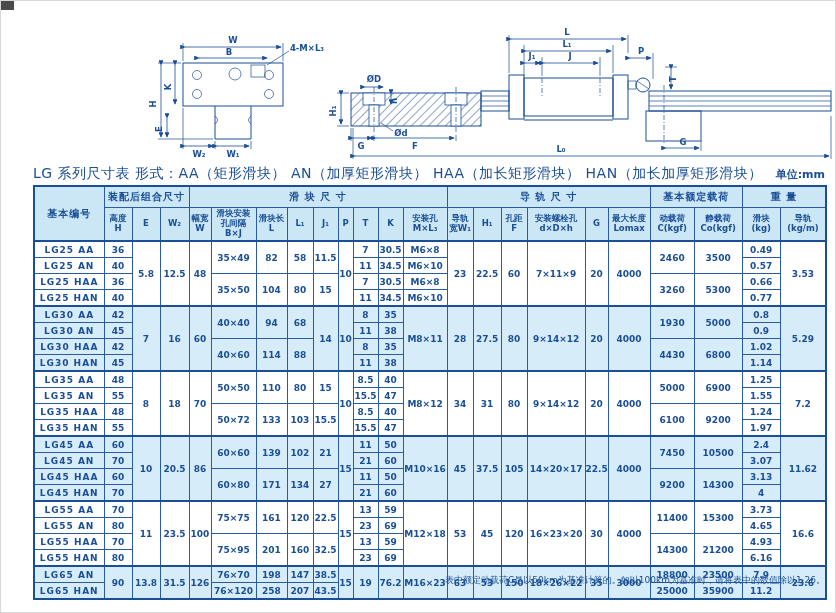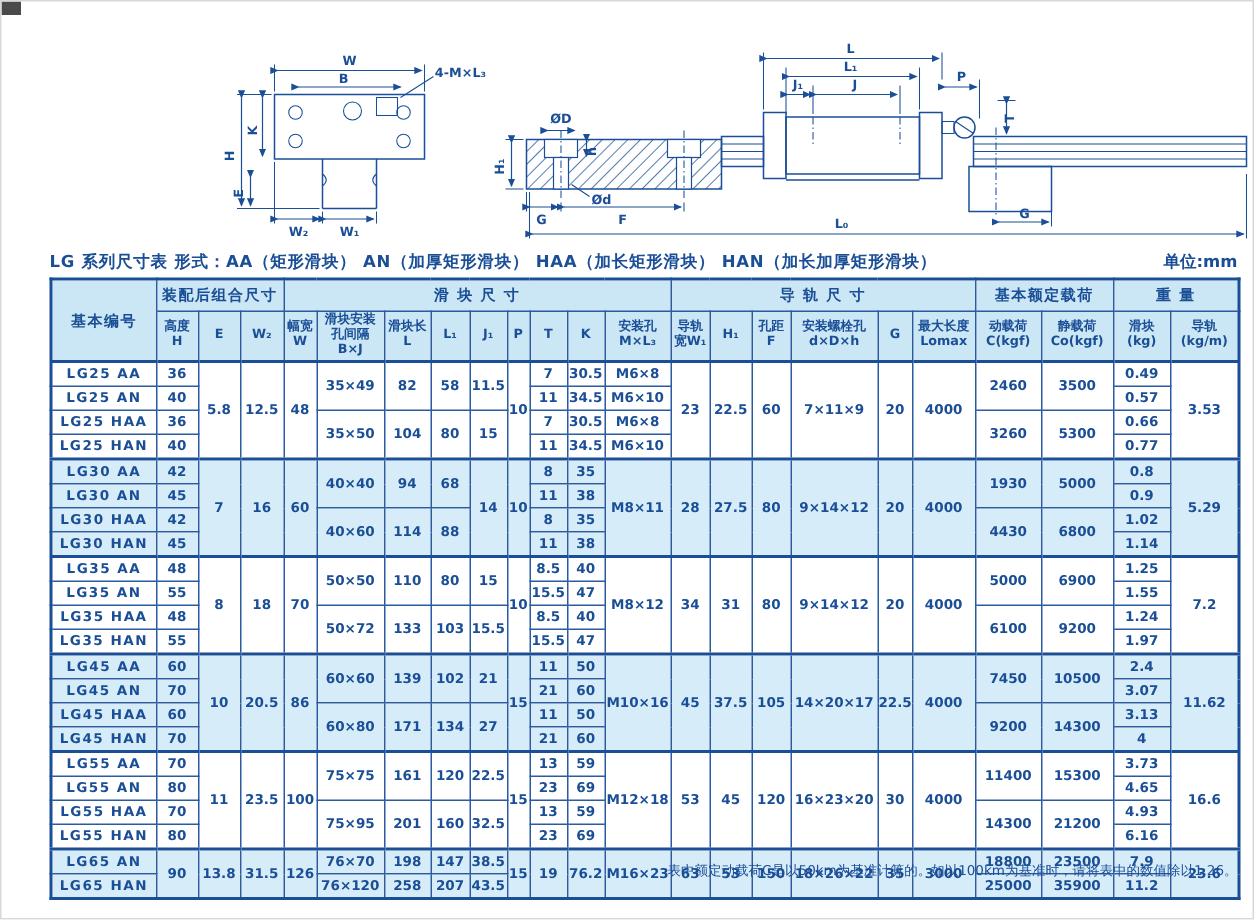--- a/index.html
+++ b/index.html
@@ -8,21 +8,21 @@
         font-family:"DejaVu Sans",sans-serif;color:#1a4e96;}
   .corner-mark{position:absolute;left:0;top:0;width:13px;height:9px;background:#4a4a4a;}
   .drawings{position:absolute;left:0;top:0;width:836px;height:164px;}
   svg .ln{stroke:#1a4e96;stroke-width:1;fill:none;}
   svg .thin{stroke:#1a4e96;stroke-width:.7;fill:none;}
   svg .dim{stroke:#1a4e96;stroke-width:.8;fill:none;}
   svg .dash{stroke:#1a4e96;stroke-width:.7;fill:none;stroke-dasharray:5 2 1 2;}
   svg text{fill:#1a4e96;font-size:8.5px;font-weight:bold;font-family:"DejaVu Sans",sans-serif;text-anchor:middle;}
   .title-row{position:absolute;left:32px;top:165px;width:792px;height:16px;
              display:flex;justify-content:space-between;align-items:center;}
-  .title-left{font-size:11px;font-weight:bold;letter-spacing:.5px;}
+  .title-left{font-size:14px;font-weight:normal;letter-spacing:.5px;}
   .title-unit{font-size:11px;font-weight:bold;}
   .tbl-wrap{position:absolute;left:32px;top:184px;}
   table{border-collapse:collapse;table-layout:fixed;width:792px;border:2px solid #1a4e96;}
   th,td{border:1px solid #2a5aa0;text-align:center;vertical-align:middle;
         padding:0;overflow:hidden;}
   thead th{background:#cbe6f4;font-weight:bold;color:#1a4e96;}
   tr.grp-row th{height:20px;font-size:10px;letter-spacing:1px;margin-top:23px;}
   tr.col-row th{height:32px;font-size:8.5px;line-height:1.15;white-space:pre-line;}
   thead{border-bottom:2px solid #1a4e96;}
   tbody td{height:15px;font-size:9px;font-weight:bold;color:#1a4e96;background:#ffffff;}

